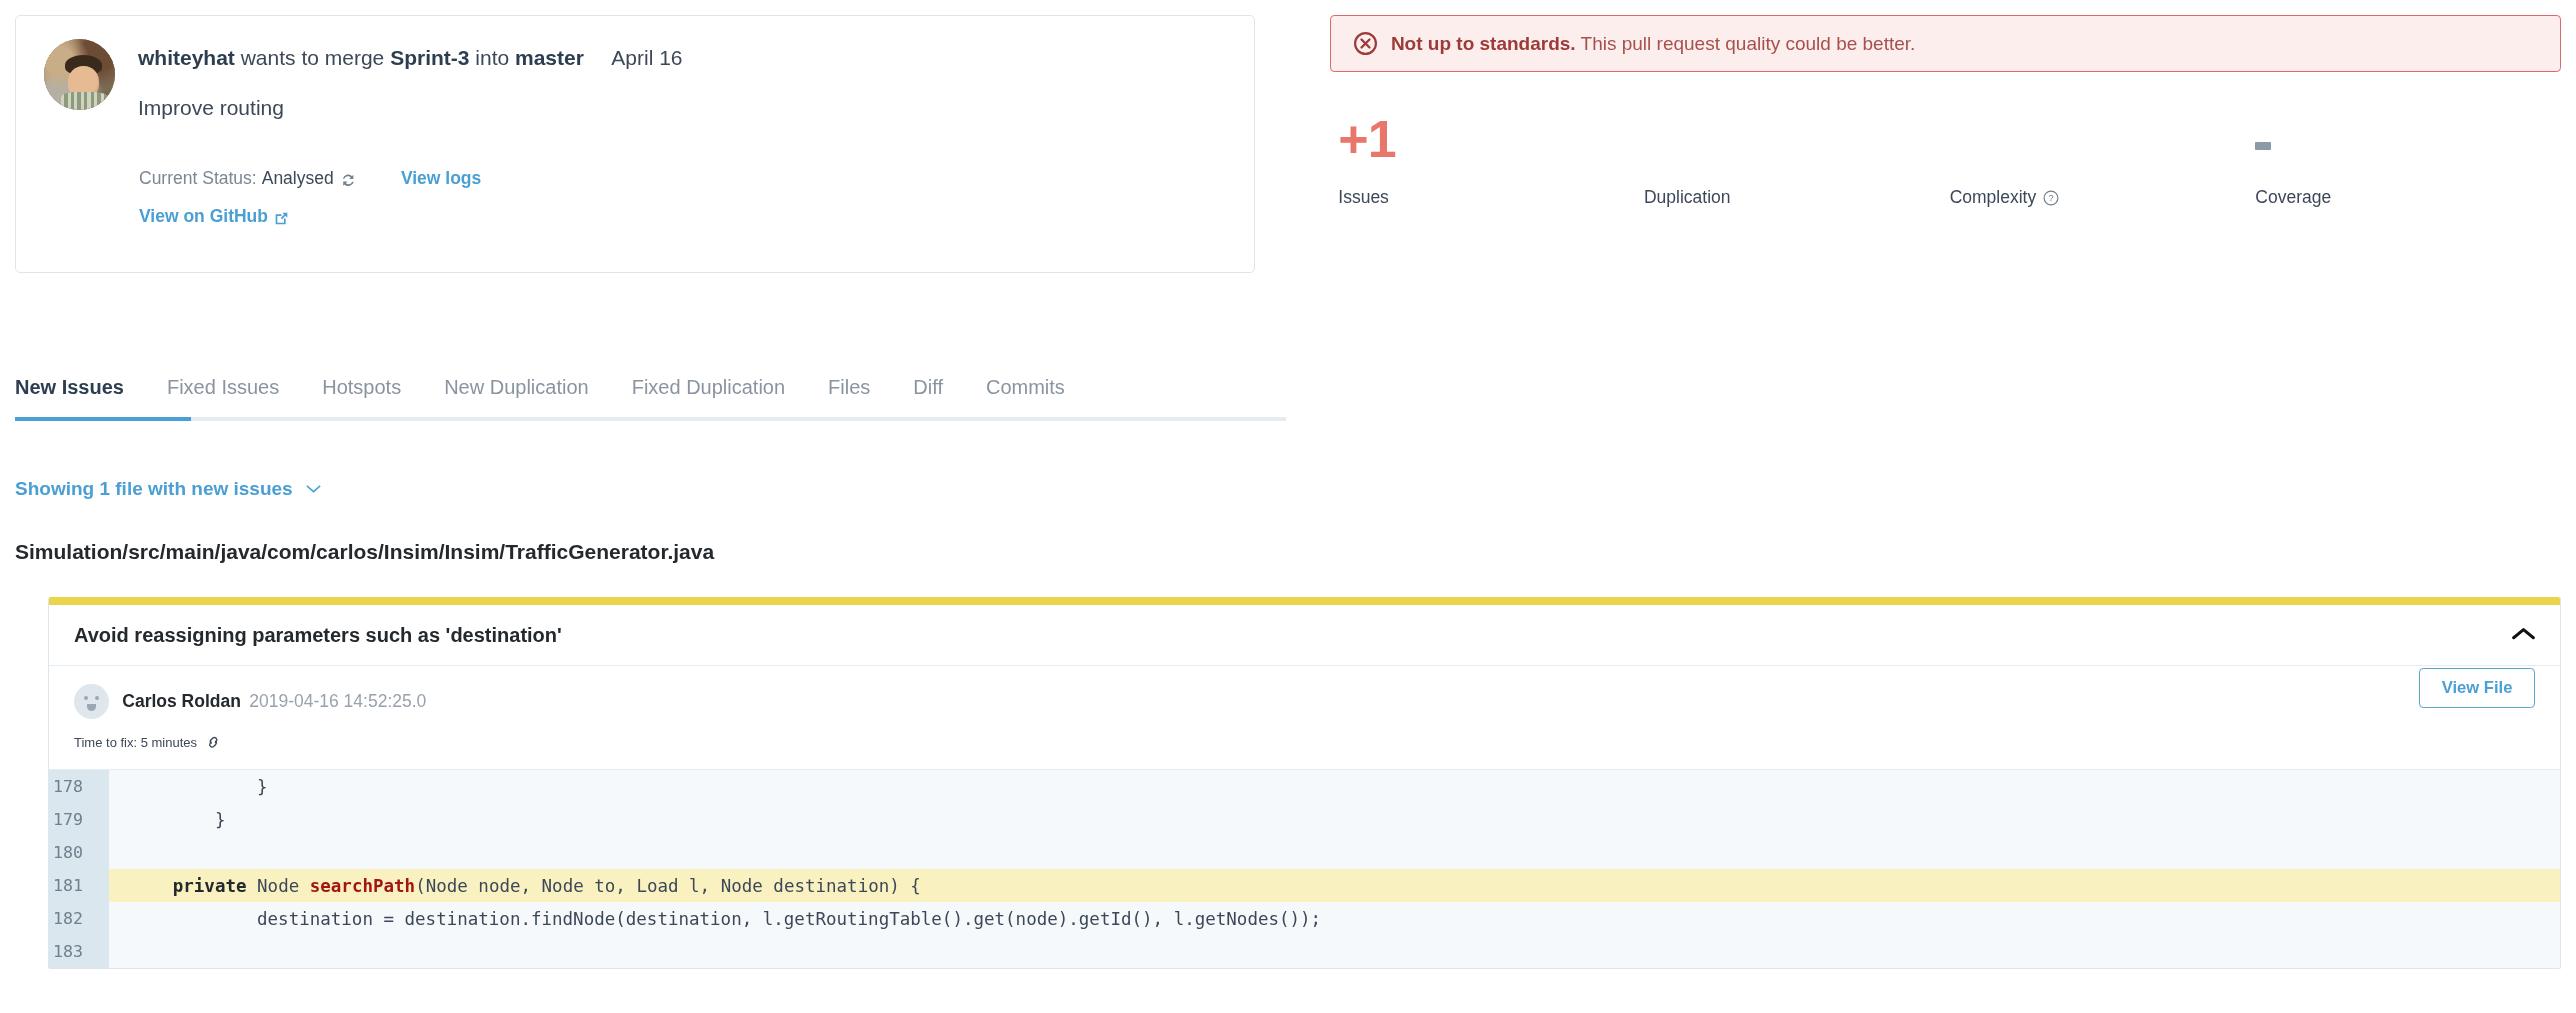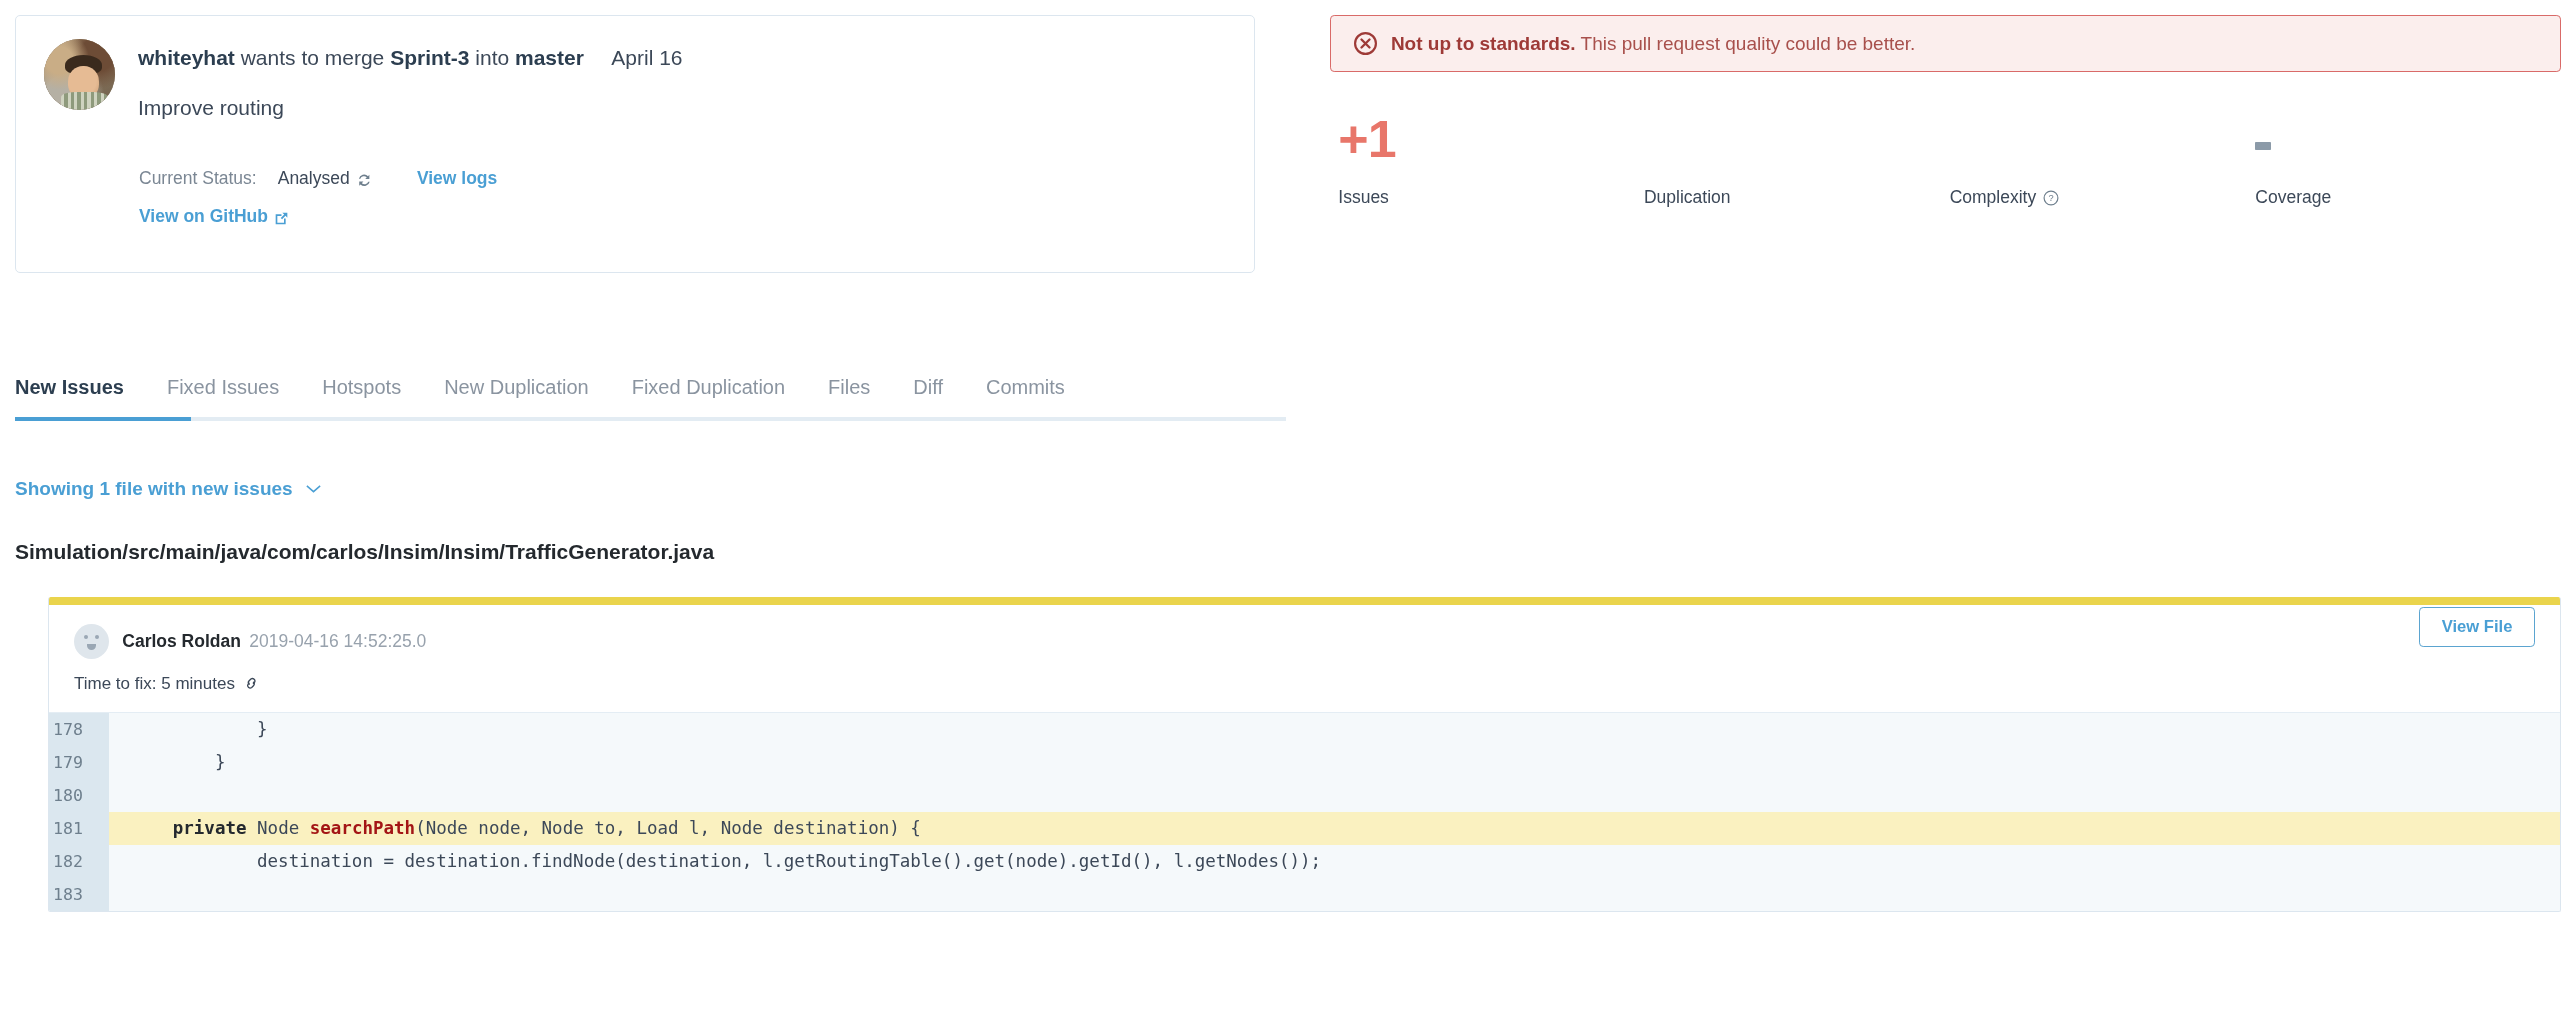--- a/index.html
+++ b/index.html
@@ -57,21 +57,21 @@
   }
   .pr-text { padding-top: 5px; }
   .pr-line1 { font-size: 21px; line-height: 1.35; color:#3c4858; white-space: nowrap; }
   .pr-line1 b { font-weight: bold; color: #2c3e50; }
   .pr-date { margin-left: 21.6px; color: #3c4858; font-weight: normal; }
   .pr-title { font-size: 21px; margin-top: 24px; color: #3c4858; }
 
   .pr-status-block { padding: 0 28px 0 123px; margin-top: 48px; }
   .pr-status-line { font-size: 17.5px; color: #7b8794; display: flex; align-items: center; }
   .pr-status-line .label { color:#7b8794; }
-  .pr-status-line .value { color:#3c4858; margin-left: 21px; }
+  .pr-status-line .value { color:#3c4858; margin-left: 5px; }
   .icon-refresh {
     display:inline-block; width:16.6px; height:16.6px; margin-left: 6.6px;
     position: relative; top: 1.7px;
   }
   .link { color: #4a9fd4; font-weight: bold; text-decoration: none; }
   .view-logs { margin-left: 44px; font-size: 17.5px; }
   .pr-github { margin-top: 16.6px; font-size: 17.5px; display:flex; align-items:center; }
   .icon-external { display:inline-block; width:15px; height:15px; margin-left:5.8px; position:relative; top:0.8px;}
 
   
@@ -158,21 +158,21 @@
   .author-avatar .mouth{position:absolute;left:13.3px;top:20px;width:9.1px;height:6.6px;background:#9aa7b4;border-radius:0 0 5.8px 5.8px;}
   .author-name { font-size: 17.5px; font-weight: bold; color:#24292e; }
   .author-date { font-size: 17.5px; color:#98a2ad; margin-left: 8.3px; }
   .view-file-btn {
     position:absolute; right: 25px; top: 2px;
     border: 1.7px solid #5ba4d0; color:#4a9fd4; background:#fff;
     border-radius: 4.2px; font-size: 16.6px; font-weight: bold;
     padding: 9.1px 21.6px; cursor:pointer;
     font-family: "Liberation Sans", sans-serif;
   }
-  .time-fix { font-size: 17px; color:#3c4858; margin-top: 15px; display:flex; align-items:center;}
+  .time-fix { font-size: 13px; color:#3c4858; margin-top: 15px; display:flex; align-items:center;}
   .icon-chain { display:inline-block; width:16.6px; height:16.6px; margin-left:8.3px;}
 
   
   .code-block {
     margin-top: 18.3px;
     background: #f5f9fb;
     border-top: 0.8px solid #e4edf4;
     font-family: "DejaVu Sans Mono", monospace;
     font-size: 17.5px;
     margin-left: -25px; margin-right: -25px;
@@ -324,20 +324,28 @@
           <path d="M1 1l8 7 8-7" fill="none" stroke="#4a9fd4" stroke-width="1.8"></path>
         </svg>
     </span>
   </div>
 
   <div class="file-path">Simulation/src/main/java/com/carlos/Insim/Insim/TrafficGenerator.java</div>
 
   <div class="issue-card">
     <div class="issue-top-bar"></div>
 
+    <div class="issue-head">
+      <div class="issue-title">Avoid reassigning parameters such as 'destination'</div>
+      <div class="chev-up">
+        <svg viewBox="0 0 28 16" width="23" height="13.3">
+            <path d="M2 13L14 3l12 10" fill="none" stroke="#111" stroke-width="3.6" stroke-linecap="round" stroke-linejoin="round"></path>
+          </svg>
+      </div>
+    </div>
 
     <div class="issue-body">
       <div class="author-row">
         <div class="author-avatar">
           <span class="eye l"></span>
             <span class="eye r"></span>
             <span class="mouth"></span>
         </div>
         <span class="author-name">Carlos Roldan</span>
         <span class="author-date">2019-04-16 14:52:25.0</span>

